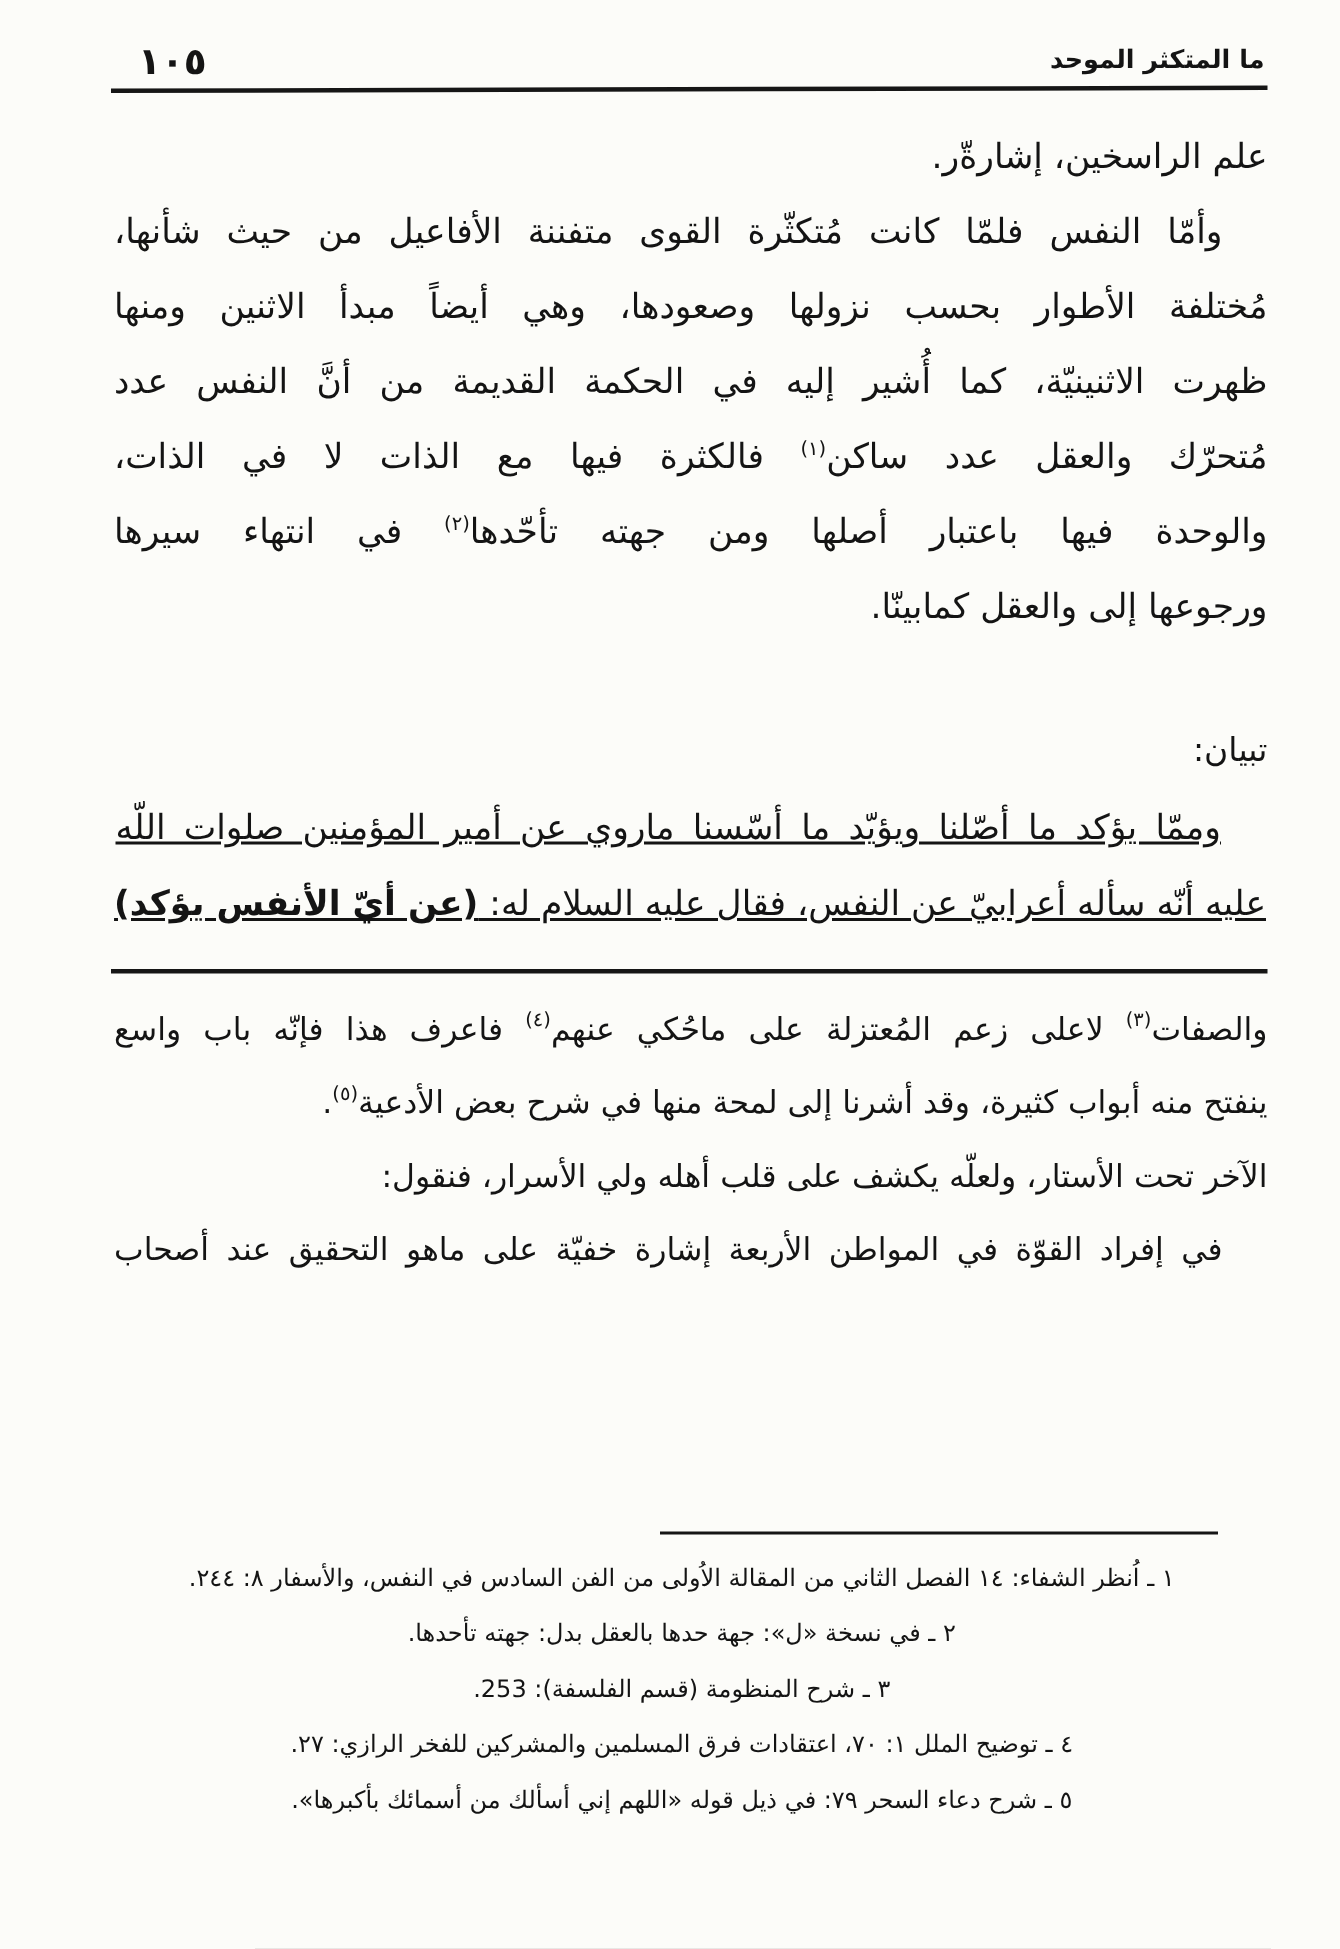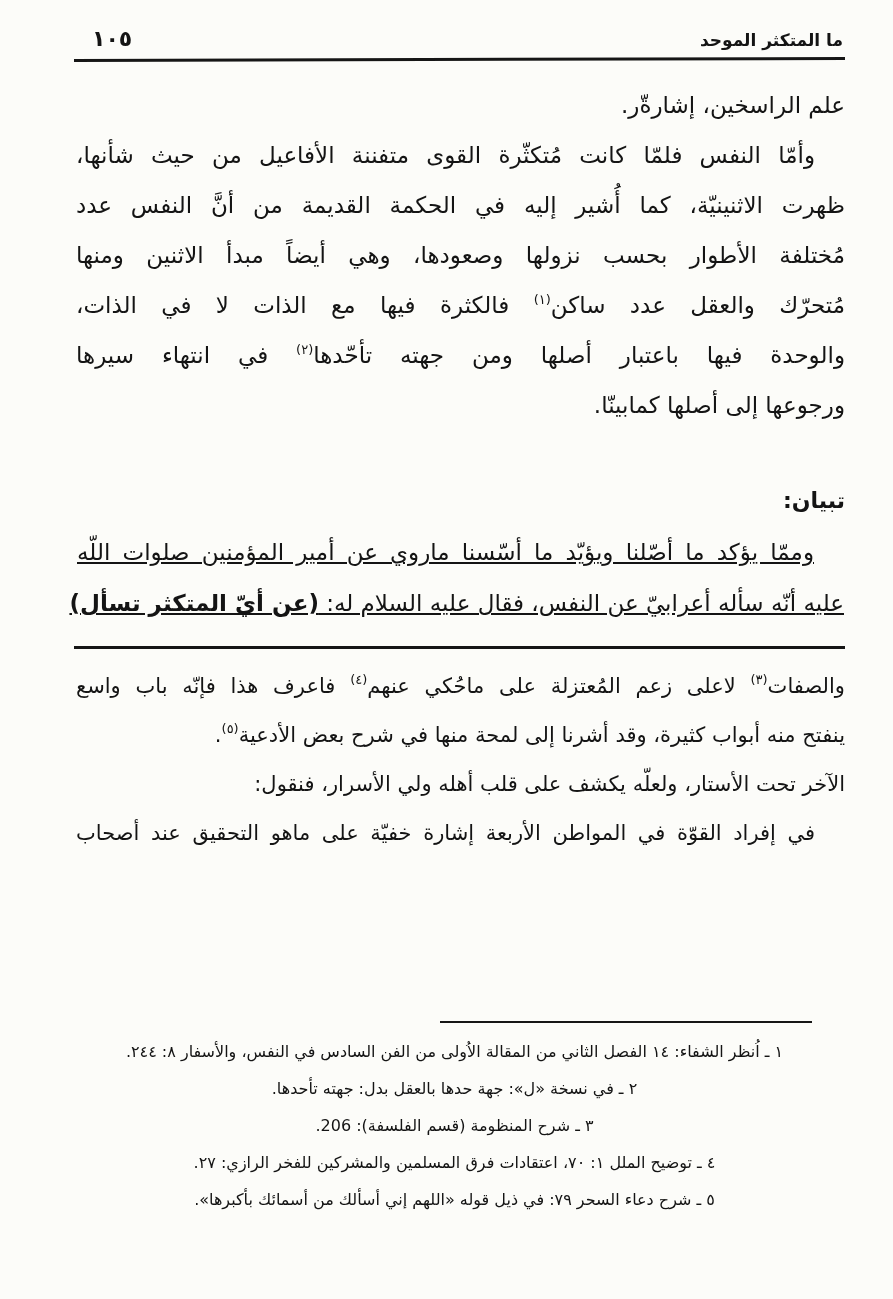--- a/index.html
+++ b/index.html
@@ -13,39 +13,39 @@
     color:#141414;
     overflow:hidden;
   }
   
   .running-head {
     position:absolute; top:30px; right:50px;
     font-size:17px; font-weight:bold;text-align:right;
   }
   .page-number {
     position:absolute; top:26px; left:92px;
-    font-size:22px; font-weight:bold;
+    font-size:25px; font-weight:bold;
     letter-spacing:2px;
   }
   .header-rule {
     position:absolute; top:58px; right:48px; left:74px;
     height:3px; background:#161616;
     transform:rotate(-0.15deg);
   }
   
   .main-text {
     position:absolute; top:80px; right:48px; left:76px;
     font-size:23px;
   }
   .main-text p { margin:0; height:50px; line-height:50px; white-space:nowrap; }
   .tabyan {
     position:absolute; top:476px; right:48px; left:76px;
     font-size:23px;
   }
-  .tabyan h2 { margin:0; font-size:22px; font-weight:bold; height:50px; line-height:50px; }
+  .tabyan h2 { margin:0; font-size:22px; font-weight:normal; height:50px; line-height:50px; }
   .tabyan p { margin:1px; height:50px; line-height:50px; white-space:nowrap;text-decoration:underline; }
   .commentary-divider {
     position:absolute; top:646px; right:48px; left:74px;
     height:3px; background:#161616;
   }
   .commentary {
     position:absolute; top:662px; right:48px; left:76px;
     font-size:21px;
   }
   .commentary p { margin:0; height:49px; line-height:49px; white-space:nowrap; }
@@ -74,45 +74,45 @@
 
 <div class="page">
 
   <div class="running-head">ما المتكثر الموحد</div>
   <div class="page-number">١٠٥</div>
   <div class="header-rule"></div>
 
   <div class="main-text">
     <p class="r"><span>علم الراسخين، إشارةّر.</span></p>
     <p class="j ind"><span>وأمّا النفس فلمّا كانت مُتكثّرة القوى متفننة الأفاعيل من حيث شأنها،</span></p>
+    <p class="j"><span>مُختلفة الأطوار بحسب نزولها وصعودها، وهي أيضاً مبدأ الاثنين ومنها</span></p>
     <p class="j"><span>ظهرت الاثنينيّة، كما أُشير إليه في الحكمة القديمة من أنَّ النفس عدد</span></p>
-    <p class="j"><span>مُختلفة الأطوار بحسب نزولها وصعودها، وهي أيضاً مبدأ الاثنين ومنها</span></p>
     <p class="j"><span>مُتحرّك والعقل عدد ساكن</span><sup class="fn-mark">(١)</sup><span> فالكثرة فيها مع الذات لا في الذات،</span></p>
     <p class="j"><span>والوحدة فيها باعتبار أصلها ومن جهته تأحّدها</span><sup class="fn-mark">(٢)</sup><span> في انتهاء سيرها</span></p>
-    <p class="r"><span>ورجوعها إلى أصلها كمابينّا.</span></p>
+    <p class="r"><span>ورجوعها إلى والعقل كمابينّا.</span></p>
   </div>
 
   <div class="tabyan">
     <h2>تبيان:</h2>
     <p class="j ind"><span>وممّا يؤكد ما أصّلنا ويؤيّد ما أسّسنا ماروي عن أمير المؤمنين صلوات اللّه</span></p>
-    <p class="j"><span>عليه أنّه سأله أعرابيّ عن النفس، فقال عليه السلام له: </span><span class="b">(عن أيّ المتكثر تسأل)</span></p>
+    <p class="j"><span>عليه أنّه سأله أعرابيّ عن النفس، فقال عليه السلام له: </span><span class="b">(عن أيّ الأنفس يؤكد)</span></p>
   </div>
 
   <div class="commentary-divider"></div>
 
   <div class="commentary">
     <p class="j"><span>والصفات</span><sup class="fn-mark">(٣)</sup><span> لاعلى زعم المُعتزلة على ماحُكي عنهم</span><sup class="fn-mark">(٤)</sup><span> فاعرف هذا فإنّه باب واسع</span></p>
     <p class="r"><span>ينفتح منه أبواب كثيرة، وقد أشرنا إلى لمحة منها في شرح بعض الأدعية</span><sup class="fn-mark">(٥)</sup><span>.</span></p>
     <p class="r"><span>الآخر تحت الأستار، ولعلّه يكشف على قلب أهله ولي الأسرار، فنقول:</span></p>
     <p class="j ind"><span>في إفراد القوّة في المواطن الأربعة إشارة خفيّة على ماهو التحقيق عند أصحاب</span></p>
   </div>
 
   <div class="footnote-divider"></div>
 
   <div class="footnotes">
     <p><span>١ ـ اُنظر الشفاء: ١٤ الفصل الثاني من المقالة الاُولى من الفن السادس في النفس، والأسفار ٨: ٢٤٤.</span></p>
     <p><span>٢ ـ في نسخة «ل»: جهة حدها بالعقل بدل: جهته تأحدها.</span></p>
-    <p><span>٣ ـ شرح المنظومة (قسم الفلسفة): 206.</span></p>
+    <p><span>٣ ـ شرح المنظومة (قسم الفلسفة): 253.</span></p>
     <p><span>٤ ـ توضيح الملل ١: ٧٠، اعتقادات فرق المسلمين والمشركين للفخر الرازي: ٢٧.</span></p>
     <p><span>٥ ـ شرح دعاء السحر ٧٩: في ذيل قوله «اللهم إني أسألك من أسمائك بأكبرها».</span></p>
   </div>
 
 </div>
 
 </body></html>

